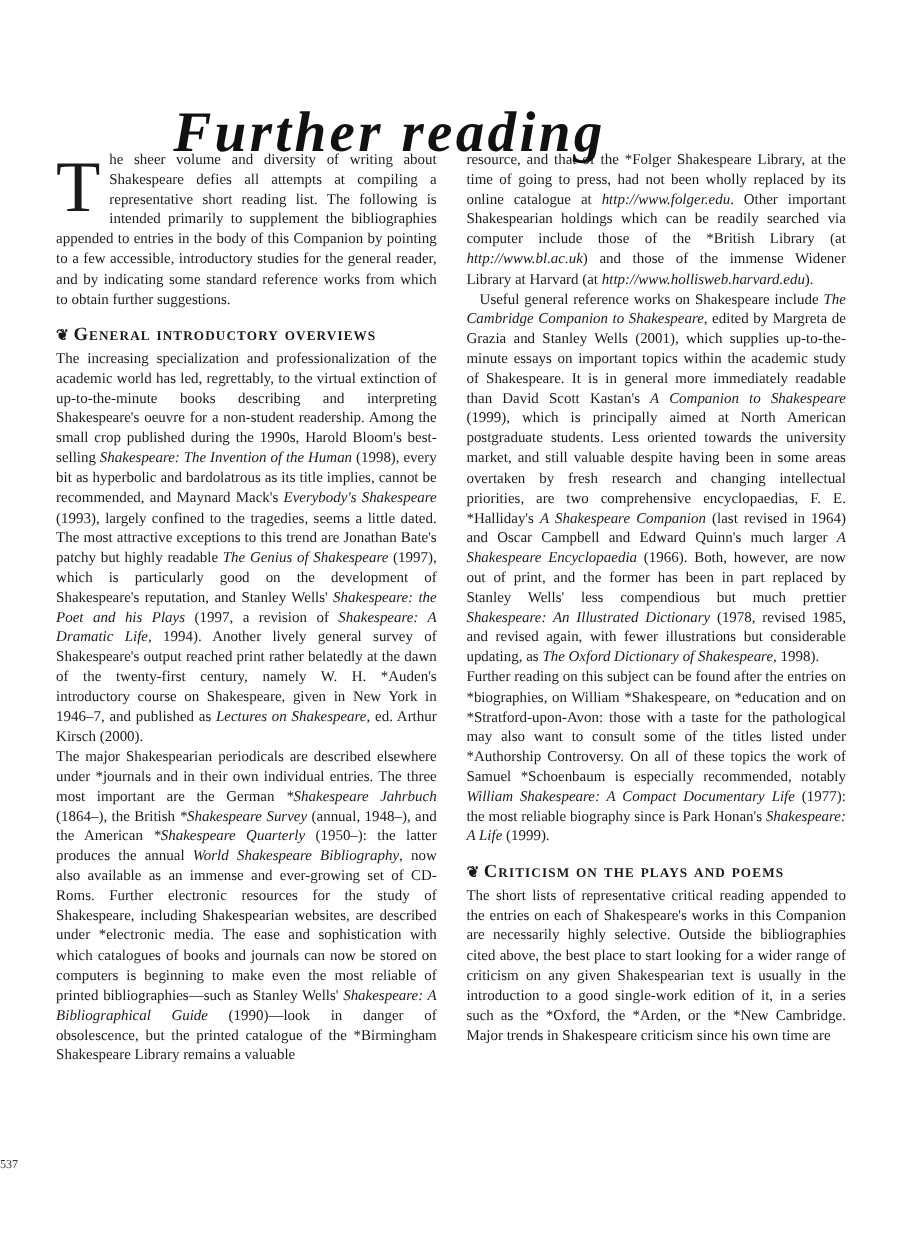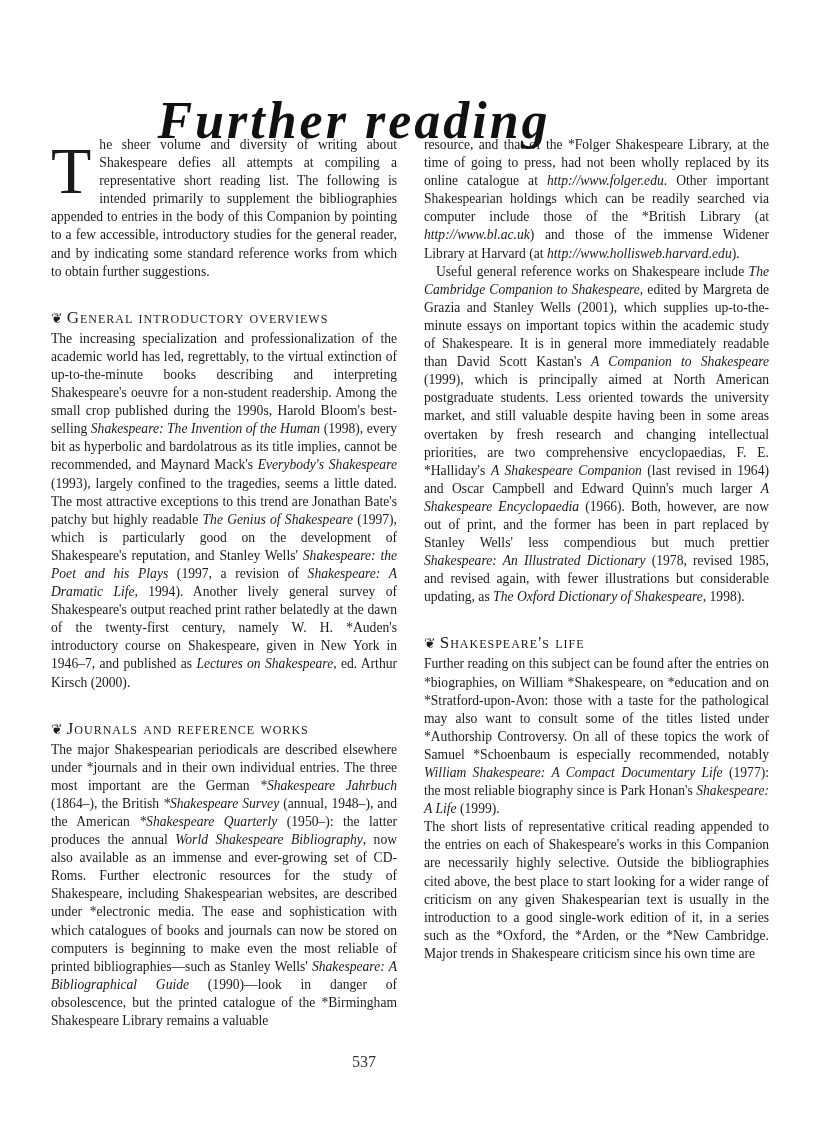--- a/index.html
+++ b/index.html
@@ -7,45 +7,44 @@
          font-family:"Liberation Serif","DejaVu Serif",serif; }
   .title { position:absolute; top:60px; left:0; width:708px; text-align:center;
            font-style:italic; font-size:52px; letter-spacing:3px; color:#111; line-height:1; }
   .col { position:absolute; top:136px; width:346px; font-size:13.6px; line-height:18.1px;
          text-align:justify; hyphens:auto; }
   .col.left { left:51px; }
   .col.right { left:424px; width:345px; }
   .col p { margin:0; }
   .col p.indent { text-indent:12px; }
   .dropcap { float:left; font-size:66px; line-height:50px; margin:6px 8px 0 0; padding-top:4px; }
-  h2.section { margin:27px 0 1px 0; font-size:17px; font-weight:normal; letter-spacing:1px;
+  h2.section { margin:13px 0 1px 0; font-size:17px; font-weight:bold; letter-spacing:1px;
                font-variant:small-caps; line-height:20px; }
   h2.section .fleuron { font-size:14px; margin-right:3px; }
   i { }
-  .page-number { position:absolute; top:1053px; left:0; width:728px; text-align:center;
-                 font-size:16px; color:#333; }
+  .page-number { position:absolute; top:1053px; left:0; width:728px; 
+                 font-size:11px; color:#333; }
 </style>
 </head>
 <body>
 
 <h1 class="title">Further reading</h1>
 
 <div class="col left">
   <p><span class="dropcap">T</span><span>he sheer volume and diversity of writing about Shakespeare defies all attempts at compiling a representative short reading list. The following is intended primarily to supplement the bibliographies appended to entries in the body of this Companion by pointing to a few accessible, introductory studies for the general reader, and by indicating some standard reference works from which to obtain further suggestions.</span></p>
 
   <h2 class="section"><span class="fleuron">❦</span><span>General introductory overviews</span></h2>
   <p><span>The increasing specialization and professionalization of the academic world has led, regrettably, to the virtual extinction of up-to-the-minute books describing and interpreting Shakespeare's oeuvre for a non-student readership. Among the small crop published during the 1990s, Harold Bloom's best-selling </span><i>Shakespeare: The Invention of the Human</i><span> (1998), every bit as hyperbolic and bardolatrous as its title implies, cannot be recommended, and Maynard Mack's </span><i>Everybody's Shakespeare</i><span> (1993), largely confined to the tragedies, seems a little dated. The most attractive exceptions to this trend are Jonathan Bate's patchy but highly readable </span><i>The Genius of Shakespeare</i><span> (1997), which is particularly good on the development of Shakespeare's reputation, and Stanley Wells' </span><i>Shakespeare: the Poet and his Plays</i><span> (1997, a revision of </span><i>Shakespeare: A Dramatic Life,</i><span> 1994). Another lively general survey of Shakespeare's output reached print rather belatedly at the dawn of the twenty-first century, namely W. H. *Auden's introductory course on Shakespeare, given in New York in 1946–7, and published as </span><i>Lectures on Shakespeare</i><span>, ed. Arthur Kirsch (2000).</span></p>
 
-  <h2 class="section"><span class="fleuron">❦</span><span>Journals and reference works</span></h2>
   <p><span>The major Shakespearian periodicals are described elsewhere under *journals and in their own individual entries. The three most important are the German </span><i>*Shakespeare Jahrbuch</i><span> (1864–), the British </span><i>*Shakespeare Survey</i><span> (annual, 1948–), and the American </span><i>*Shakespeare Quarterly</i><span> (1950–): the latter produces the annual </span><i>World Shakespeare Bibliography</i><span>, now also available as an immense and ever-growing set of CD-Roms. Further electronic resources for the study of Shakespeare, including Shakespearian websites, are described under *electronic media. The ease and sophistication with which catalogues of books and journals can now be stored on computers is beginning to make even the most reliable of printed bibliographies—such as Stanley Wells' </span><i>Shakespeare: A Bibliographical Guide</i><span> (1990)—look in danger of obsolescence, but the printed catalogue of the *Birmingham Shakespeare Library remains a valuable </span></p>
 </div>
 
 <div class="col right">
   <p><span>resource, and that of the *Folger Shakespeare Library, at the time of going to press, had not been wholly replaced by its online catalogue at </span><i>http://www.folger.edu</i><span>. Other important Shakespearian holdings which can be readily searched via computer include those of the *British Library (at </span><i>http://www.bl.ac.uk</i><span>) and those of the immense Widener Library at Harvard (at </span><i>http://www.hollisweb.harvard.edu</i><span>).</span></p>
   <p class="indent"><span>Useful general reference works on Shakespeare include </span><i>The Cambridge Companion to Shakespeare</i><span>, edited by Margreta de Grazia and Stanley Wells (2001), which supplies up-to-the-minute essays on important topics within the academic study of Shakespeare. It is in general more immediately readable than David Scott Kastan's </span><i>A Companion to Shakespeare</i><span> (1999), which is principally aimed at North American postgraduate students. Less oriented towards the university market, and still valuable despite having been in some areas overtaken by fresh research and changing intellectual priorities, are two comprehensive encyclopaedias, F. E. *Halliday's </span><i>A Shakespeare Companion</i><span> (last revised in 1964) and Oscar Campbell and Edward Quinn's much larger </span><i>A Shakespeare Encyclopaedia</i><span> (1966). Both, however, are now out of print, and the former has been in part replaced by Stanley Wells' less compendious but much prettier </span><i>Shakespeare: An Illustrated Dictionary</i><span> (1978, revised 1985, and revised again, with fewer illustrations but considerable updating, as </span><i>The Oxford Dictionary of Shakespeare</i><span>, 1998).</span></p>
 
-  <h2 class="section"><span class="fleuron">❦</span><span>Shakespeare's life</span></h2>
   <p><span>Further reading on this subject can be found after the entries on *biographies, on William *Shakespeare, on *education and on *Stratford-upon-Avon: those with a taste for the pathological may also want to consult some of the titles listed under *Authorship Controversy. On all of these topics the work of Samuel *Schoenbaum is especially recommended, notably </span><i>William Shakespeare: A Compact Documentary Life</i><span> (1977): the most reliable biography since is Park Honan's </span><i>Shakespeare: A Life</i><span> (1999).</span></p>
 
+  <h2 class="section"><span class="fleuron">❦</span><span>Criticism on the plays and poems</span></h2>
   <p><span>The short lists of representative critical reading appended to the entries on each of Shakespeare's works in this Companion are necessarily highly selective. Outside the bibliographies cited above, the best place to start looking for a wider range of criticism on any given Shakespearian text is usually in the introduction to a good single-work edition of it, in a series such as the *Oxford, the *Arden, or the *New Cambridge. Major trends in Shakespeare criticism since his own time are</span></p>
 </div>
 
 <div class="page-number">537</div>
 
 </body></html>

